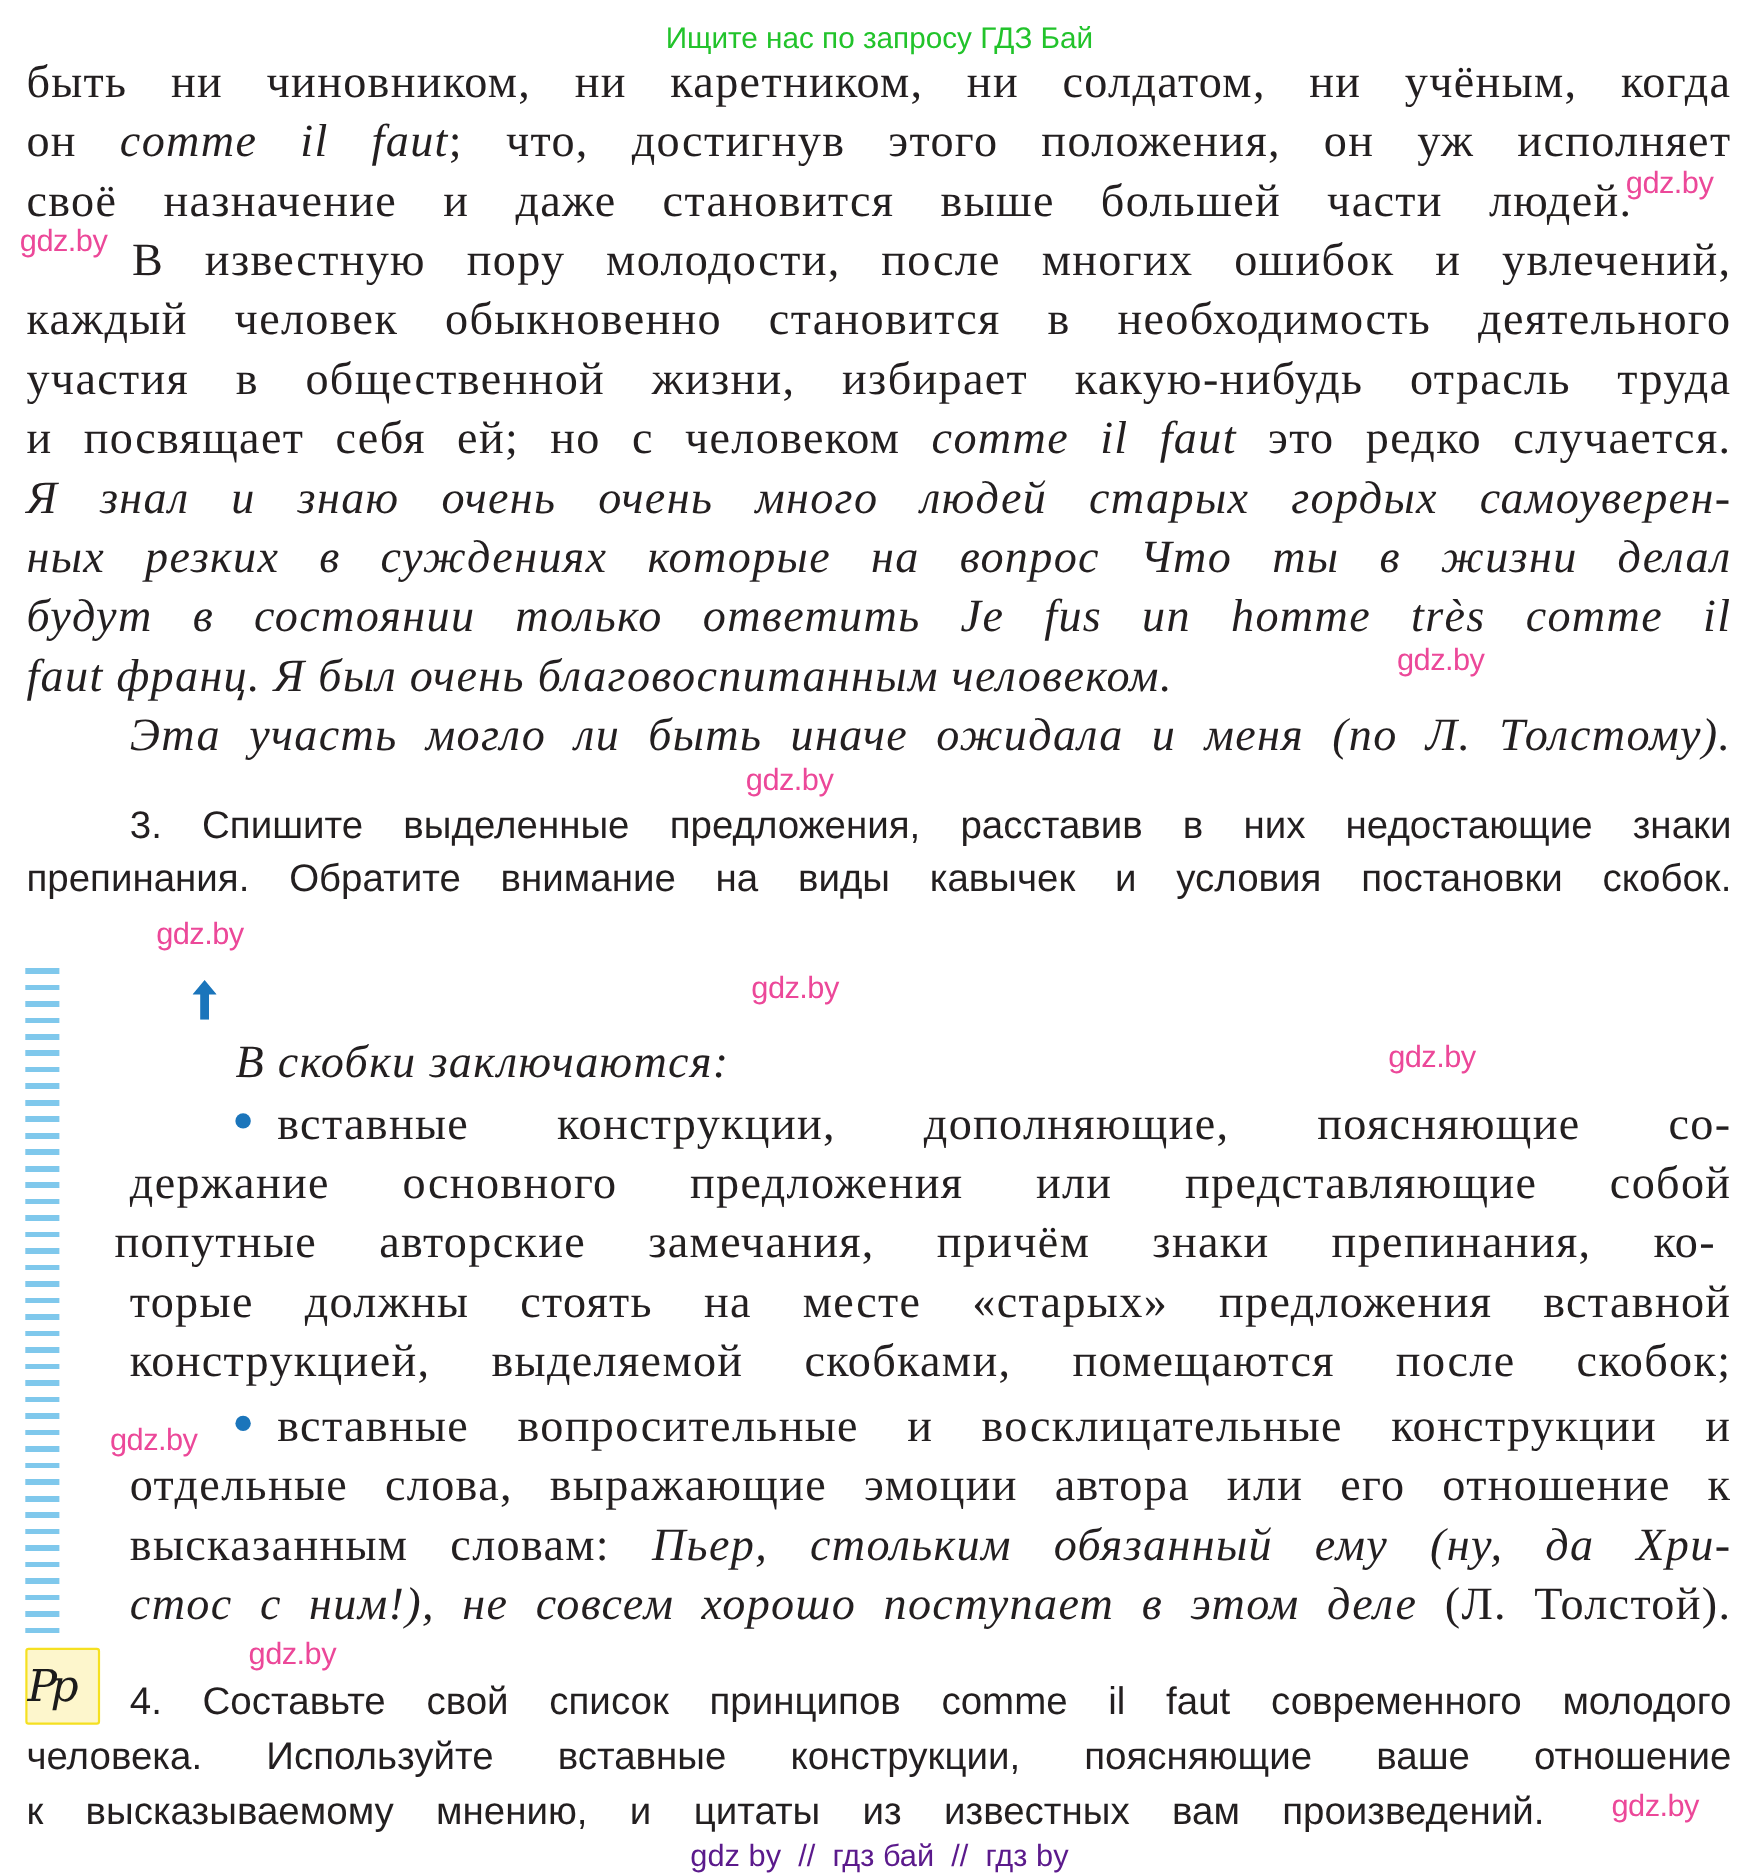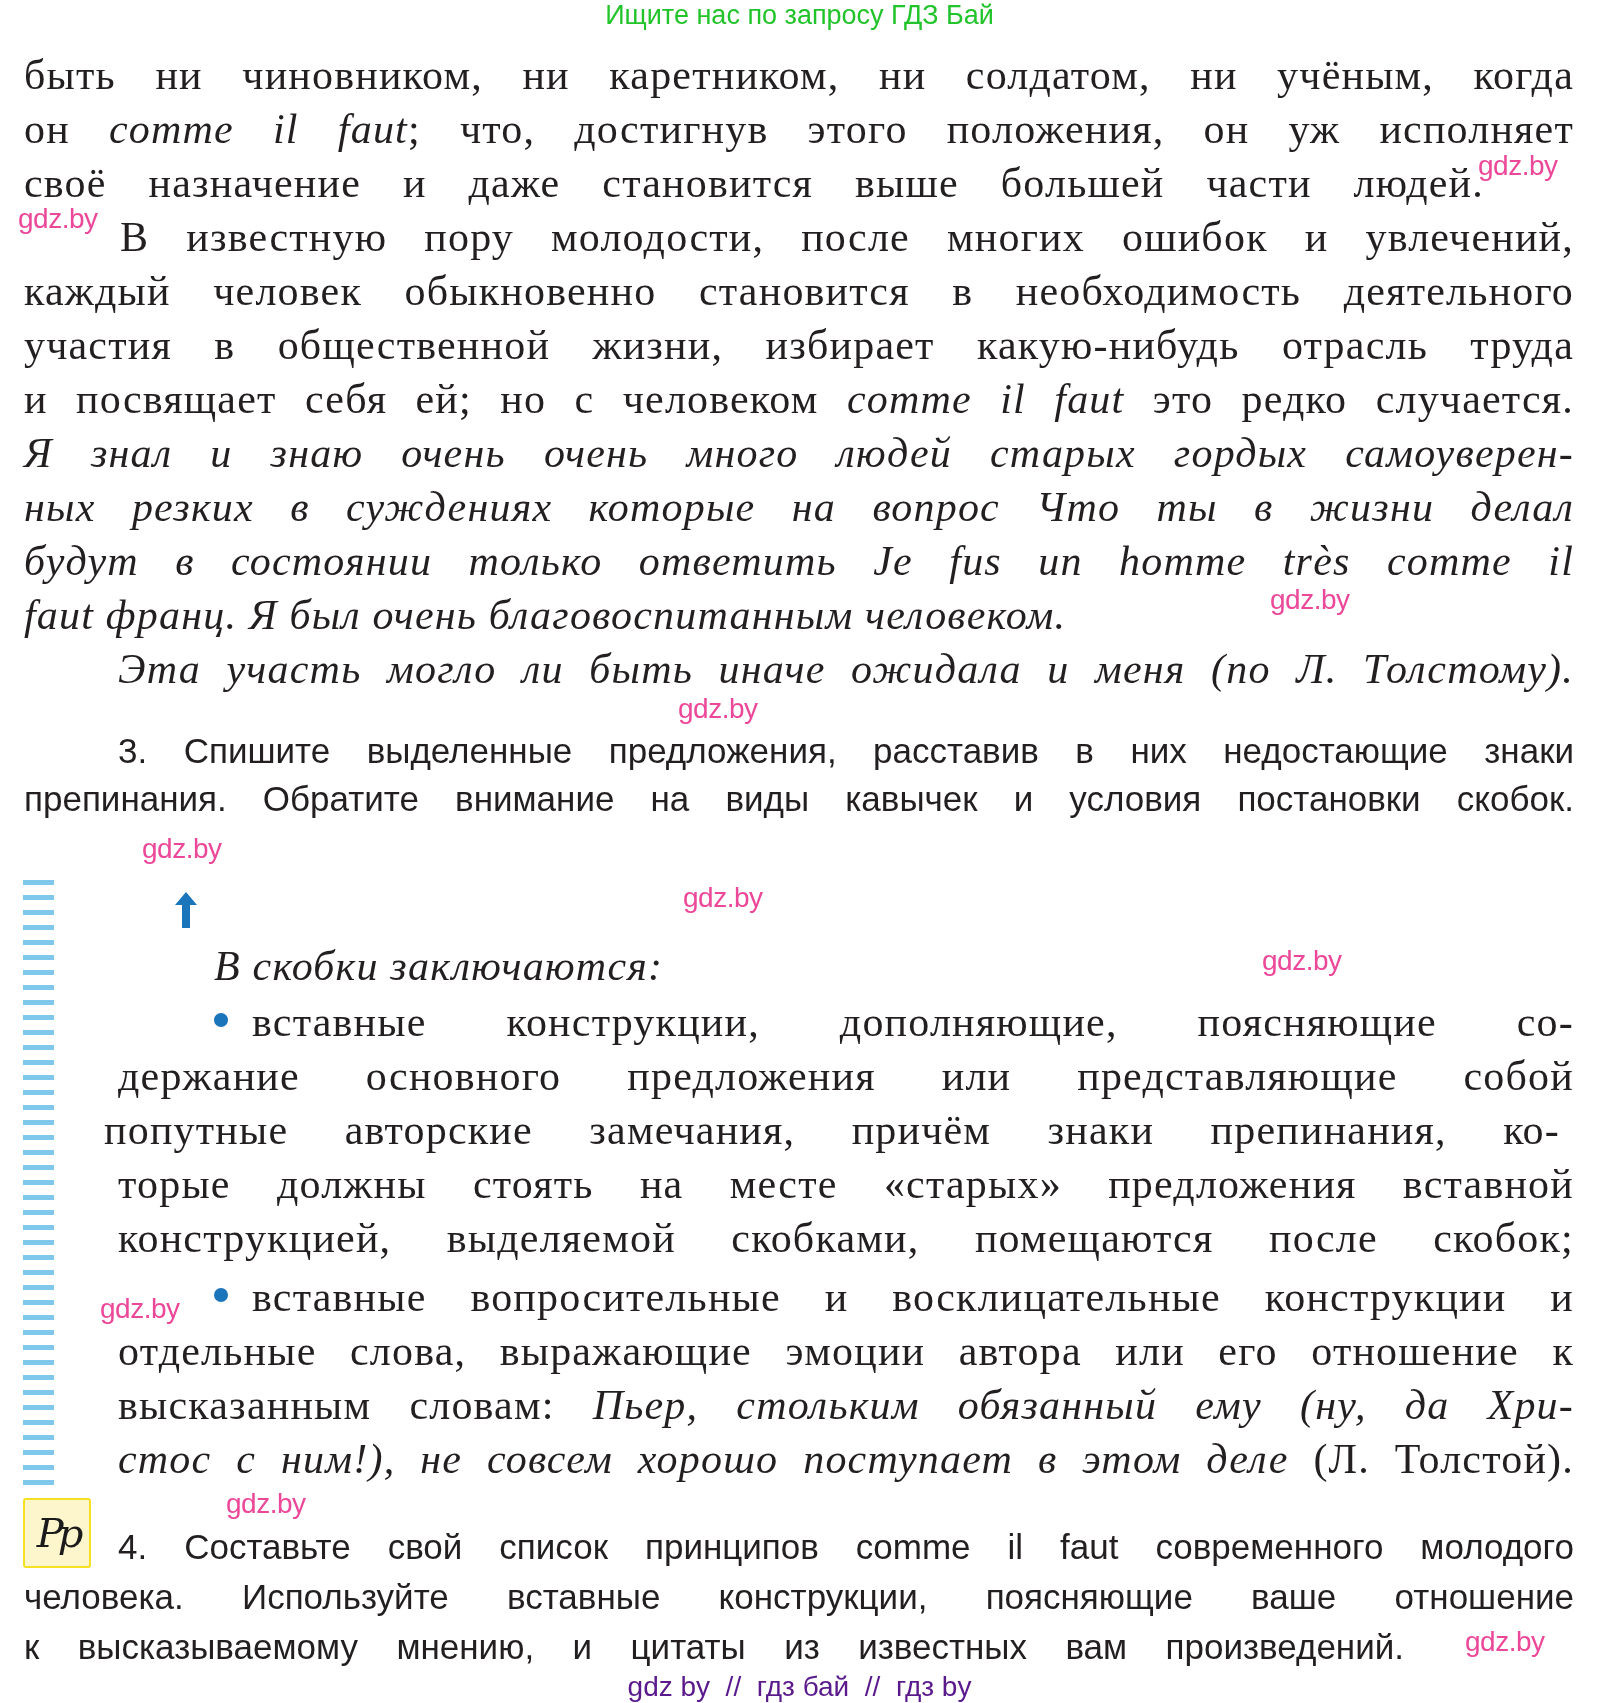--- a/index.html
+++ b/index.html
@@ -1,29 +1,29 @@
 <!DOCTYPE html>
 <html><head>
 <meta charset="utf-8">
 <style>
   html, body { margin:0; padding:0; background:#ffffff; }
   body { width:1599px; height:1703px; position:relative; overflow:hidden; color:#231f20; }
-  .abs { position:absolute; white-space:nowrap; }
+  .abs { position:absolute; white-space:nowrap;margin-top:20px; }
   .it { font-style:italic; }
   .top-banner { left:0; width:1599px; top:0; text-align:center; font-family:"Liberation Sans", sans-serif; font-size:27px; color:#22c32b; line-height:30px; }
   .line { position:absolute; left:24px; width:1550px; font-family:"Liberation Serif", "DejaVu Serif", serif; font-size:42px; line-height:54px; height:54px; text-align:justify; text-align-last:justify; white-space:nowrap; letter-spacing:1.2px; }
   .line.noj { text-align-last:left; }
   .wm { position:absolute; font-family:"Liberation Sans", sans-serif; font-size:28px; color:#ec4899; white-space:nowrap; letter-spacing:-0.5px; }
   .task { position:absolute; left:24px; width:1550px; font-family:"Liberation Sans", sans-serif; font-size:35px; line-height:46px; text-align:justify; text-align-last:justify; white-space:nowrap; color:#231f20; }
   .stripes { position:absolute; left:23px; top:880px; width:31px; height:606px;
     background: repeating-linear-gradient(to bottom, #7fc8ec 0px, #7fc8ec 5px, transparent 5px, transparent 15px); }
   .attn-title { position:absolute; left:175px; top:885px; font-family:"Liberation Serif", "DejaVu Serif", serif; font-weight:bold; font-size:42px; color:#1b75bb; line-height:54px; white-space:nowrap; }
   .arrow { display:inline-block; width:22px; height:36px; vertical-align:-2px; margin-right:8px; }
   .bullet { display:inline-block; width:14px; height:14px; border-radius:50%; background:#1b75bb; vertical-align:middle; margin-right:24px; position:relative; top:-6px; }
-  .pp-box { position:absolute; left:23px; top:1498px; width:68px; height:70px; background:#fdf6cc; border:2px solid #f5e021; border-radius:3px; box-sizing:border-box; display:flex; align-items:center; justify-content:center; }
+  .pp-box { position:absolute; left:23px; top:1498px; width:68px; height:70px; background:#fdf6cc; border:2px solid #f5e021; border-radius:3px; box-sizing:border-box; display:flex; align-items:center; }
   .pp-glyph { font-family:"DejaVu Serif", serif; font-style:italic; font-size:40px; color:#1b1b1b; letter-spacing:-6px; }
   .footer { position:absolute; left:0; width:1599px; top:1672px; text-align:center; font-family:"Liberation Sans", sans-serif; font-size:28px; color:#5b1a8c; line-height:30px; white-space:pre; }
 </style>
 </head>
 <body>
 
 <div class="abs top-banner">Ищите нас по запросу ГДЗ Бай</div>
 
 <div class="line" style="top:48px"><span>быть ни чиновником, ни каретником, ни солдатом, ни учёным, когда</span></div>
 <div class="line" style="top:102px"><span>он </span><span class="it">comme il faut</span><span>; что, достигнув этого положения, он уж исполняет</span></div>

